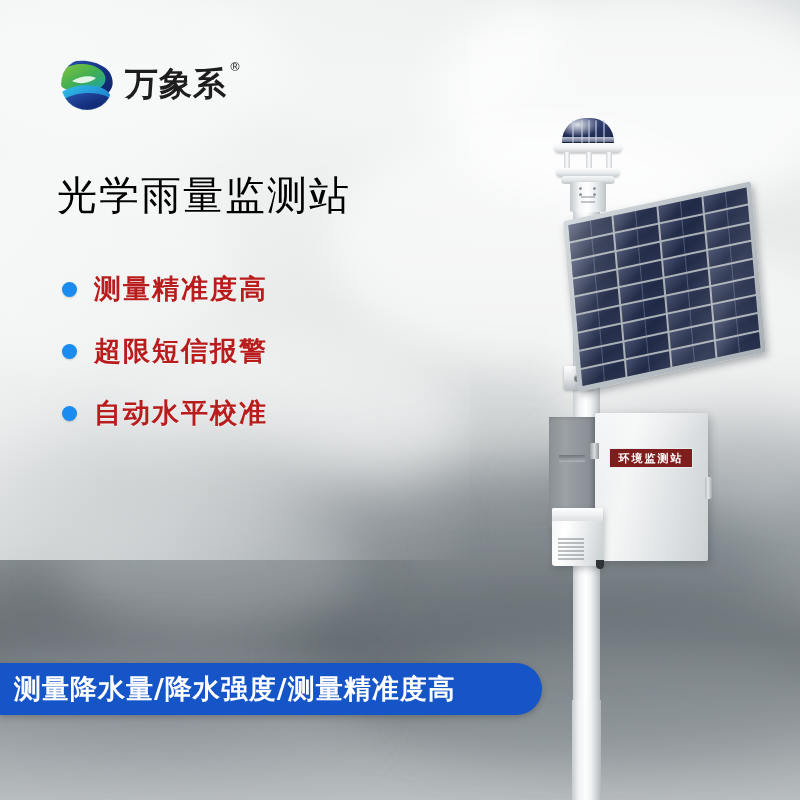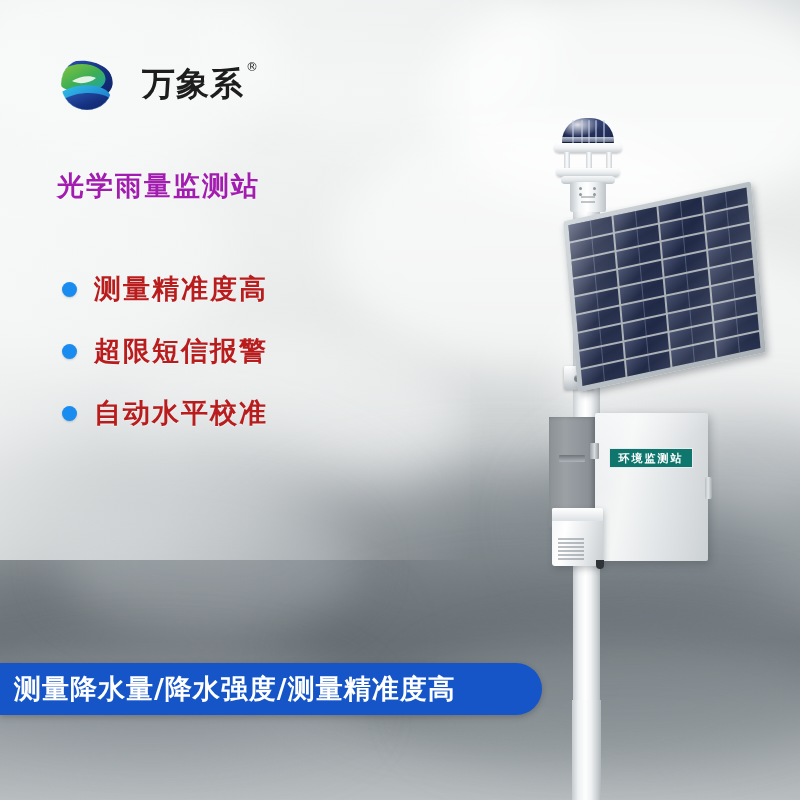--- a/index.html
+++ b/index.html
@@ -51,38 +51,38 @@
   .cl-g7 { left:420px;  top:640px;  width:420px; height:130px; background:rgba(150,157,162,.50); filter:blur(26px); }
   .cl-g8 { left:-60px;  top:650px;  width:420px; height:120px; background:rgba(160,167,172,.45); filter:blur(26px); }
 
   
   .sky-wash {
     position:absolute; left:0; top:0; width:470px; height:560px;
     background:linear-gradient(100deg, rgba(248,249,249,.80) 0%, rgba(244,246,246,.55) 45%, rgba(240,242,242,0) 100%);
   }
 
   
-  .logo { position:absolute; left:58px; top:55px; display:flex; align-items:center; gap:26px; }
+  .logo { position:absolute; left:58px; top:55px; display:flex; align-items:center; gap:9px; }
   .logo-mark { width:58px; height:58px; position:relative; }
   .logo-text {
     position:relative;
     font-size:33px; font-weight:bold; letter-spacing:1px;
     color:#1d1d1d;
     font-family:"DejaVu Sans","Liberation Sans",sans-serif;
   }
   .logo-reg {
     position:absolute; right:-15px; top:-2px;
     font-size:12px; font-weight:normal; color:#1d1d1d;
   }
 
   
   .headline {
     position:absolute; left:57px; top:168px;
-    font-size:27px; font-weight:bold; letter-spacing:2px;
-    color:#a21caf;
+    font-size:40px; font-weight:normal; letter-spacing:2px;
+    color:#000000;
     font-family:"DejaVu Sans","Liberation Sans",sans-serif;
     text-shadow:0 1px 2px rgba(255,255,255,.55);
   }
 
   
   .features { position:absolute; left:62px; top:258px; }
   .feature { display:flex; align-items:center; height:62px; }
   .dot {
     width:15px; height:15px; border-radius:50%;
     background:#1a8cf0; flex:none; margin-right:17px;
@@ -226,21 +226,21 @@
   .cab-door {
     position:absolute; left:595px; top:413px; width:113px; height:148px;
     background:
       linear-gradient(150deg, rgba(255,255,255,.55) 0%, rgba(255,255,255,0) 38%),
       linear-gradient(100deg,#e9ebed 0%,#f4f6f6 30%,#e2e5e7 62%,#ccd1d4 100%);
     border-radius:2px;
     box-shadow:2px 3px 8px rgba(60,66,72,.33);
   }
   .cab-plate {
     position:absolute; left:609px; top:448px; width:84px; height:20px;
-    background:#0f766e;
+    background:#7f1d1d;
     border:1.5px solid #e8ecef;
     display:flex; align-items:center; justify-content:center;
   }
   .cab-plate-text {
     color:#ffffff; font-size:11px; font-weight:bold; letter-spacing:2px;
     font-family:"DejaVu Sans","Liberation Sans",sans-serif;
     white-space:nowrap;
   }
   .hinge {
     position:absolute; left:590px; width:9px; height:16px;

